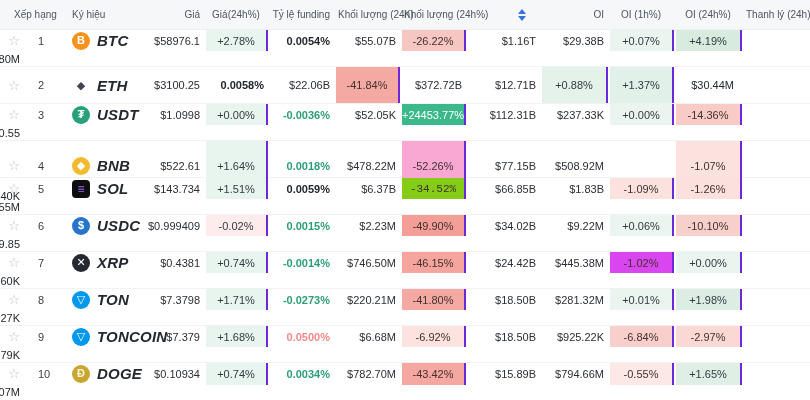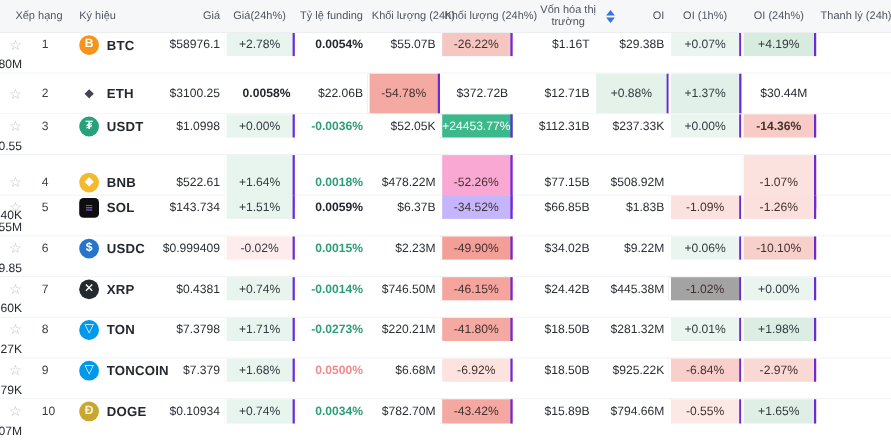--- a/index.html
+++ b/index.html
@@ -49,41 +49,40 @@
   .c.star   { justify-content: center; cursor: pointer; }
   .star-glyph { font-size: 13px; color: #b9bfc7; line-height: 1; }
   .c.rank { justify-content: flex-start; padding-left: 10px; color: #3a3f46; }
   .c.sym  { gap: 7px; padding-left: 10px; cursor: pointer; }
   .coin-icon {
     width: 18px; height: 18px; border-radius: 50%;
     display: inline-flex; align-items: center; justify-content: center;
     font-size: 11px; font-weight: 800; line-height: 1; flex: 0 0 auto;
   }
   .coin-icon.sq { border-radius: 4px; font-size: 12px; }
-  .sym-name { font-weight: 700; font-size: 12px; letter-spacing: .2px; }
+  .sym-name { font-weight: 700; font-size: 15px; letter-spacing: .2px; font-style: italic; }
   .c.funding { font-weight: 700; }
   .c.tint   { justify-content: center; border-left: 2px solid #fff; border-right: 2px solid #6d28d9; }
   .c.liq { padding-right: 8px; }
   .c.price, .c.vol, .c.mcap, .c.oi { color: #2a2f36; }
 </style>
 </head>
 <body>
 
 <div class="table">
 
   <div class="thead">
     <div class="th left">Xếp hạng</div>
     <div class="th left2">Ký hiệu</div>
     <div class="th right">Giá</div>
     <div class="th center">Giá(24h%)</div>
     <div class="th right">Tỷ lệ funding</div>
     <div class="th right">Khối lượng (24h)</div>
     <div class="th center">Khối lượng (24h%)</div>
     <div class="th wrap">
-      <span class="lbl">Vốn hóa thị trường</span>
       <span class="sorter">
         <span class="tri-up"></span>
         <span class="tri-down"></span>
       </span>
     </div>
     <div class="th right">OI</div>
     <div class="th center">OI (1h%)</div>
     <div class="th center">OI (24h%)</div>
     <div class="th right">Thanh lý (24h)</div>
   </div>
@@ -114,21 +113,21 @@
       <span class="star-glyph">☆</span>
     </div>
     <div class="c rank">2</div>
     <div class="c sym">
       <span class="coin-icon" style="background: transparent; color: rgb(65, 69, 79);">◆</span>
       <span class="sym-name">ETH</span>
     </div>
     <div class="c right price">$3100.25</div>
     <div class="c right funding" style="color: rgb(34, 38, 46);">0.0058%</div>
     <div class="c right vol">$22.06B</div>
-    <div class="c tint" style="background: rgb(245, 169, 163); color: rgb(66, 50, 47);">-54.78%</div>
+    <div class="c tint" style="background: rgb(245, 169, 163); color: rgb(66, 50, 47);">-41.84%</div>
     <div class="c right mcap">$372.72B</div>
     <div class="c right oi">$12.71B</div>
     <div class="c tint" style="background: rgb(228, 242, 234); color: rgb(51, 58, 64);">+0.88%</div>
     <div class="c tint" style="background: rgb(225, 240, 232); color: rgb(51, 58, 64);">+1.37%</div>
     <div class="c right liq">$30.44M</div>
   </div>
       <div class="row">
     <div class="c star">
       <span class="star-glyph">☆</span>
     </div>
@@ -138,21 +137,21 @@
       <span class="sym-name">USDT</span>
     </div>
     <div class="c right price">$1.0998</div>
     <div class="c tint" style="background: rgb(232, 244, 238); color: rgb(51, 58, 64);">+0.00%</div>
     <div class="c right funding" style="color: rgb(45, 157, 120);">-0.0036%</div>
     <div class="c right vol">$52.05K</div>
     <div class="c tint" style="background: rgb(60, 185, 138); color: rgb(255, 255, 255);">+24453.77%</div>
     <div class="c right mcap">$112.31B</div>
     <div class="c right oi">$237.33K</div>
     <div class="c tint" style="background: rgb(234, 245, 240); color: rgb(51, 58, 64);">+0.00%</div>
-    <div class="c tint" style="background: rgb(248, 203, 198); color: rgb(66, 50, 47); font-weight: bold;">-14.36%</div>
+    <div class="c tint" style="background: rgb(248, 203, 198); color: rgb(66, 50, 47);">-14.36%</div>
     <div class="c right liq">$690.55</div>
   </div>
       <div class="row">
     <div class="c star">
       <span class="star-glyph">☆</span>
     </div>
     <div class="c rank">4</div>
     <div class="c sym">
       <span class="coin-icon" style="background: rgb(243, 186, 47); color: rgb(255, 255, 255);">◆</span>
       <span class="sym-name">BNB</span>
@@ -174,21 +173,21 @@
     </div>
     <div class="c rank">5</div>
     <div class="c sym">
       <span class="coin-icon sq" style="background: rgb(14, 14, 16); color: rgb(154, 107, 245);">≡</span>
       <span class="sym-name">SOL</span>
     </div>
     <div class="c right price">$143.734</div>
     <div class="c tint" style="background: rgb(232, 244, 238); color: rgb(51, 58, 64);">+1.51%</div>
     <div class="c right funding" style="color: rgb(34, 38, 46);">0.0059%</div>
     <div class="c right vol">$6.37B</div>
-    <div class="c tint" style="background: #c4b5fd; color: rgb(66, 50, 47);">-34.52%</div>
+    <div class="c tint" style="background: #84cc16; color: rgb(66, 50, 47); font-family: Liberation Mono, monospace;">-34.52%</div>
     <div class="c right mcap">$66.85B</div>
     <div class="c right oi">$1.83B</div>
     <div class="c tint" style="background: rgb(251, 226, 223); color: rgb(66, 50, 47);">-1.09%</div>
     <div class="c tint" style="background: rgb(251, 224, 221); color: rgb(66, 50, 47);">-1.26%</div>
     <div class="c right liq">$7.55M</div>
   </div>
       <div class="row">
     <div class="c star">
       <span class="star-glyph">☆</span>
     </div>
@@ -217,21 +216,21 @@
       <span class="coin-icon" style="background: rgb(35, 41, 47); color: rgb(255, 255, 255);">✕</span>
       <span class="sym-name">XRP</span>
     </div>
     <div class="c right price">$0.4381</div>
     <div class="c tint" style="background: rgb(232, 244, 238); color: rgb(51, 58, 64);">+0.74%</div>
     <div class="c right funding" style="color: rgb(45, 157, 120);">-0.0014%</div>
     <div class="c right vol">$746.50M</div>
     <div class="c tint" style="background: rgb(245, 164, 158); color: rgb(66, 50, 47);">-46.15%</div>
     <div class="c right mcap">$24.42B</div>
     <div class="c right oi">$445.38M</div>
-    <div class="c tint" style="background: #a3a3a3; color: rgb(66, 50, 47);">-1.02%</div>
+    <div class="c tint" style="background: #d946ef; color: rgb(66, 50, 47);">-1.02%</div>
     <div class="c tint" style="background: rgb(234, 245, 240); color: rgb(51, 58, 64);">+0.00%</div>
     <div class="c right liq">$106.60K</div>
   </div>
       <div class="row">
     <div class="c star">
       <span class="star-glyph">☆</span>
     </div>
     <div class="c rank">8</div>
     <div class="c sym">
       <span class="coin-icon" style="background: rgb(0, 152, 234); color: rgb(255, 255, 255);">▽</span>

